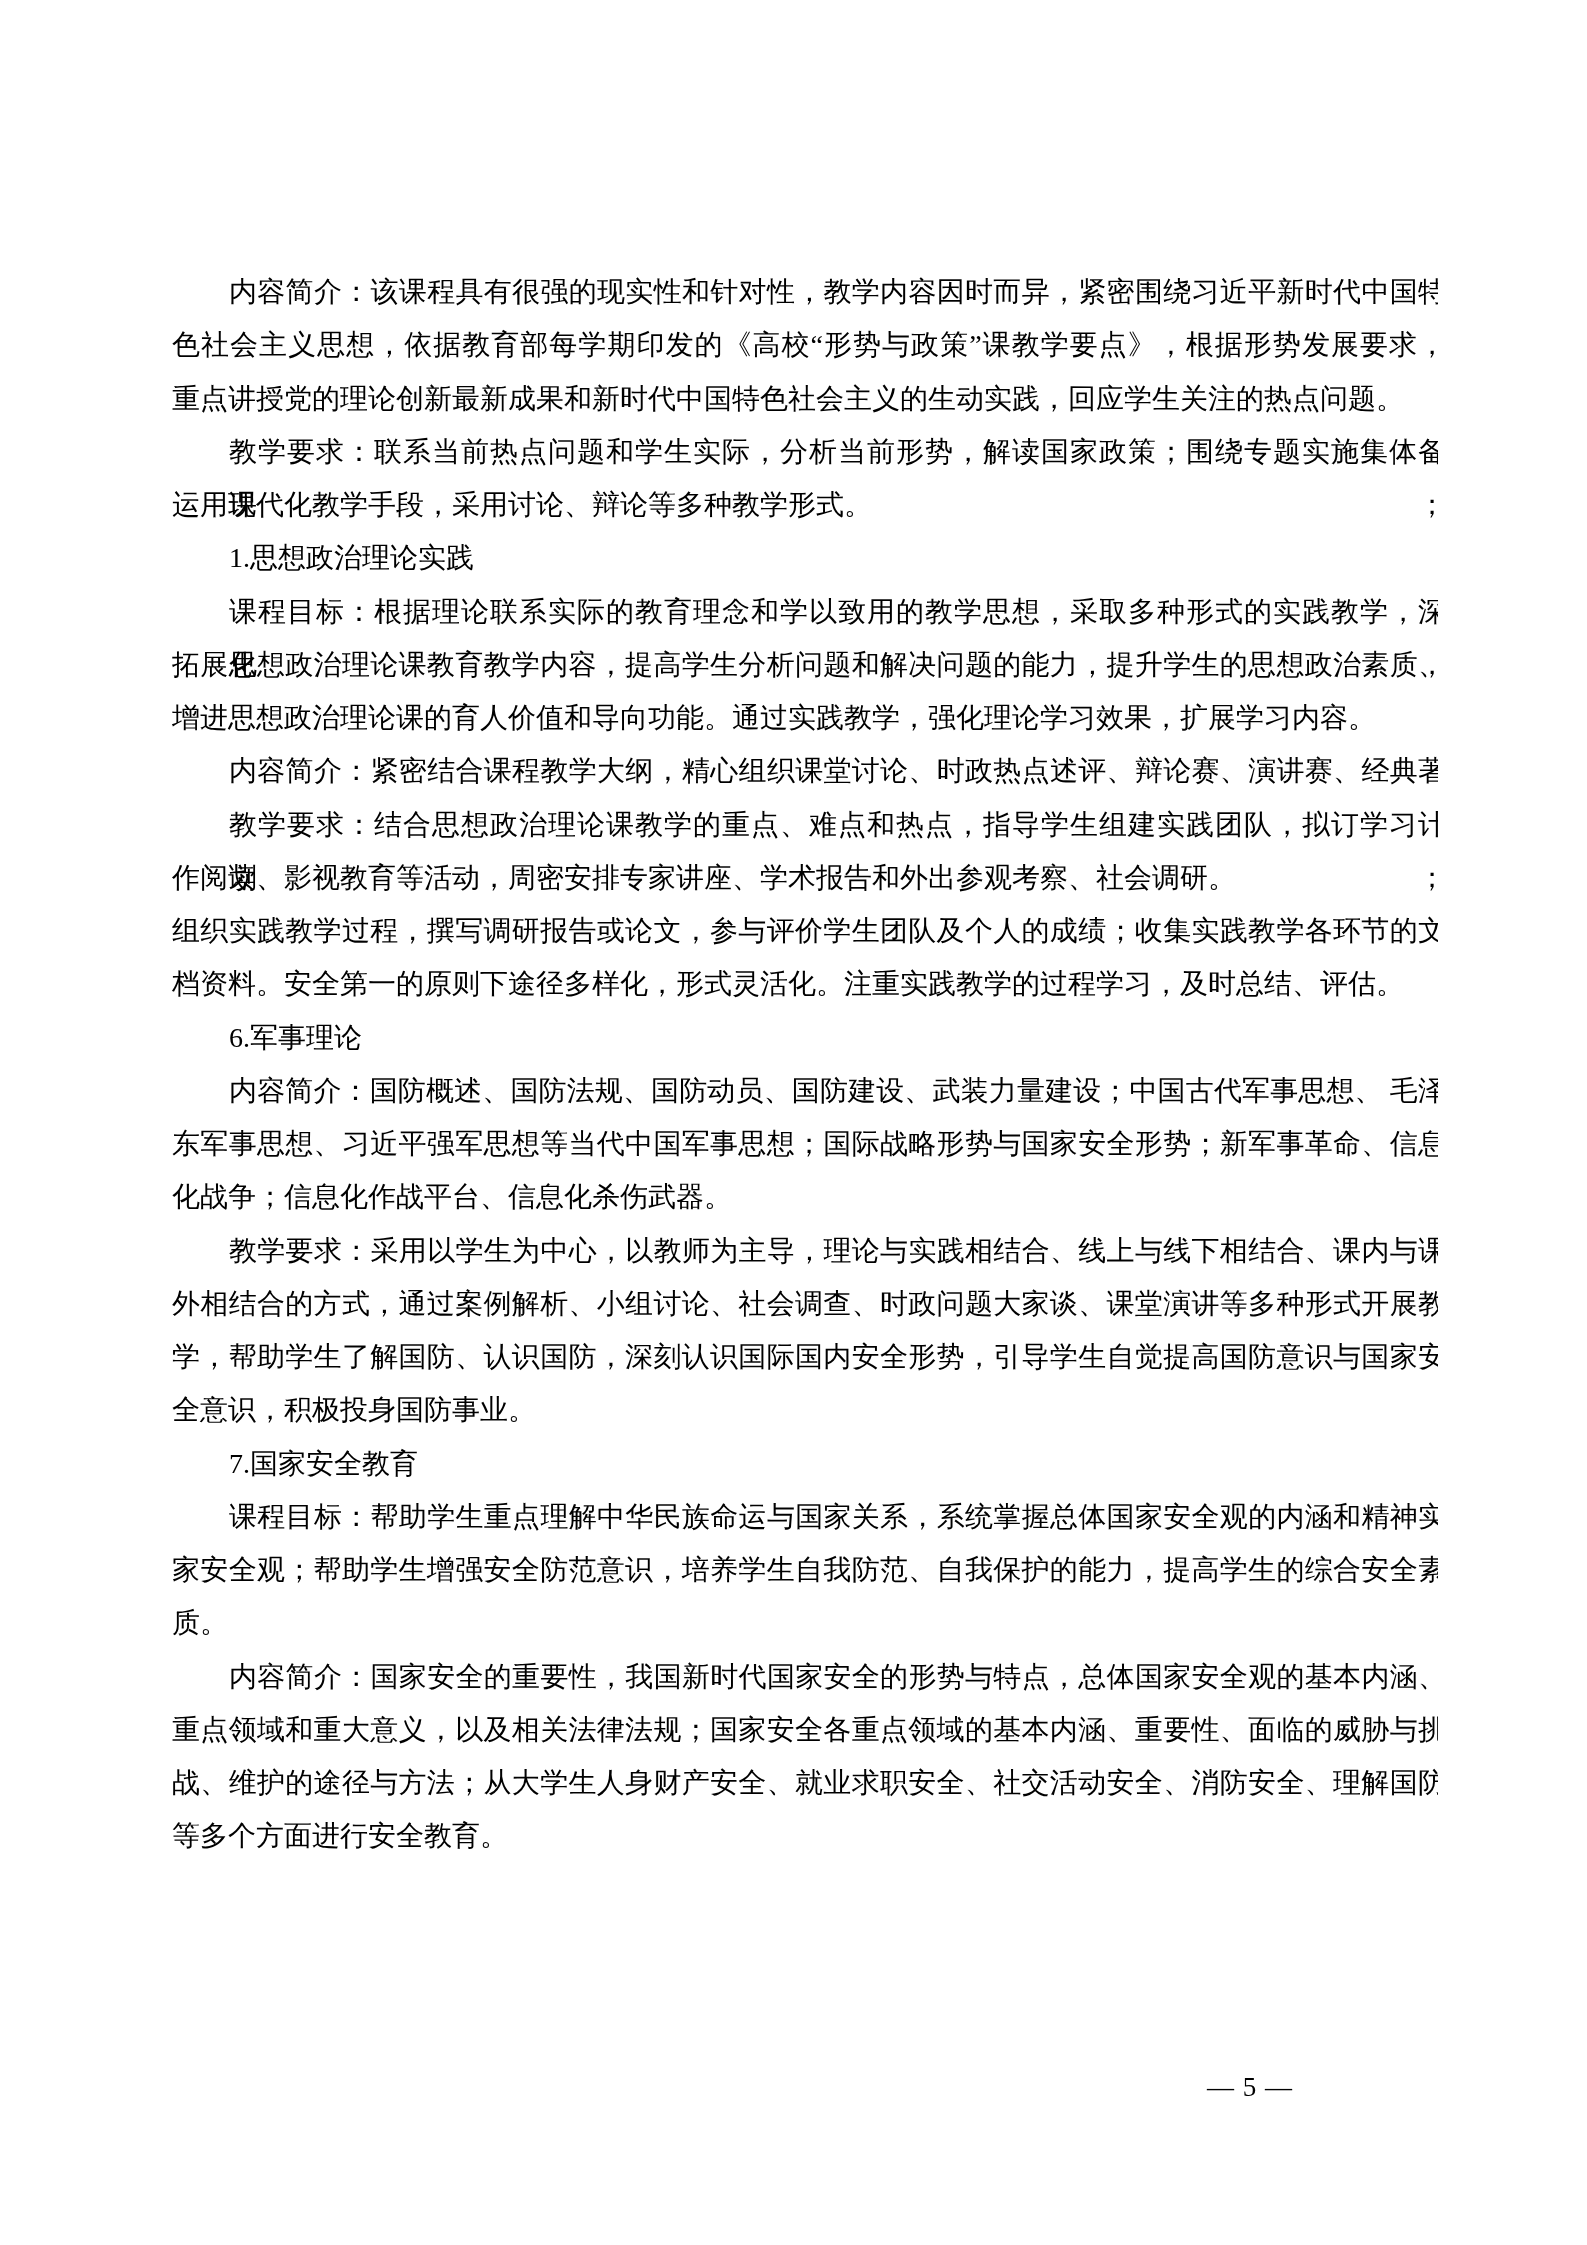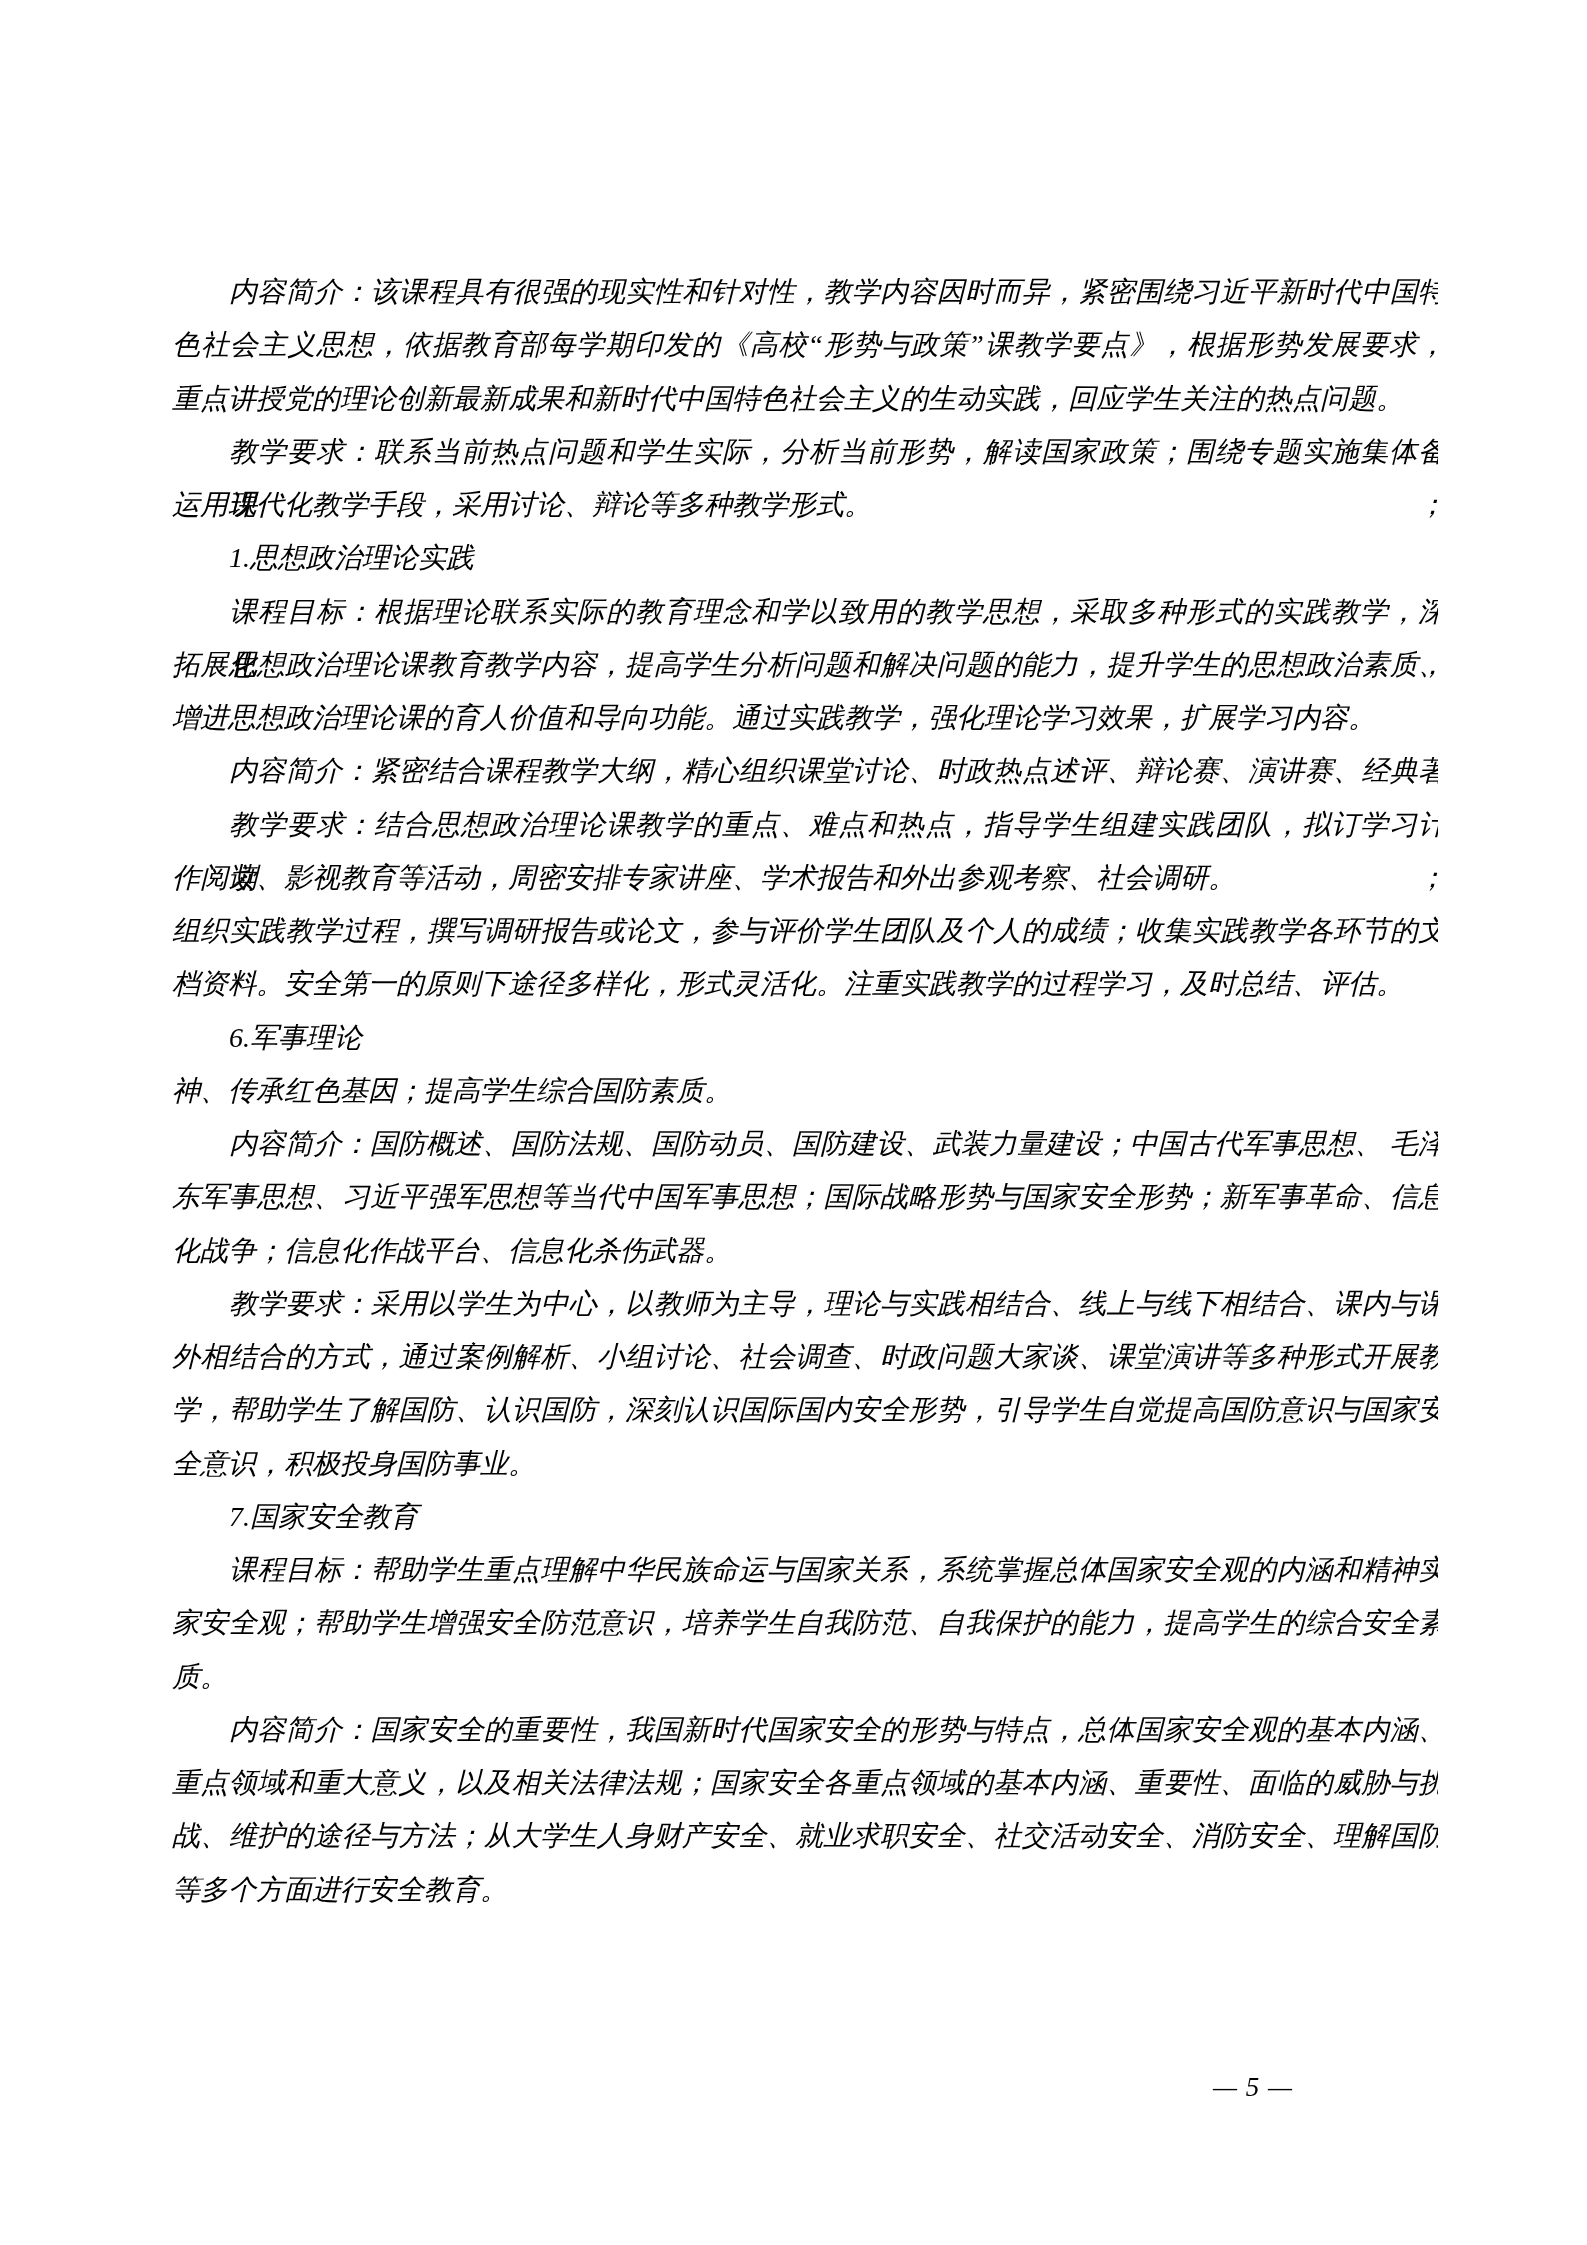--- a/index.html
+++ b/index.html
@@ -8,21 +8,20 @@
     background: #ffffff;
   }
   .page {
     position: relative;
     width: 1438px;
     height: 2245px;
     background: #ffffff;
     color: #000000;
     font-family: "Liberation Serif", "DejaVu Serif", serif;
     overflow: hidden;
-    font-style: italic;
   }
   .content {
     position: absolute;
     left: 172px;
     top: 265px;
     width: 1274px;
   }
   .line {
     height: 53.25px;
     line-height: 53.25px;
@@ -68,21 +67,20 @@
     <div class="line indent last">1.思想政治理论实践</div>
     <div class="line indent full">课程目标：根据理论联系实际的教育理念和学以致用的教学思想，采取多种形式的实践教学，深化、</div>
     <div class="line full">拓展思想政治理论课教育教学内容，提高学生分析问题和解决问题的能力，提升学生的思想政治素质，</div>
     <div class="line last">增进思想政治理论课的育人价值和导向功能。通过实践教学，强化理论学习效果，扩展学习内容。</div>
     <div class="line indent full">内容简介：紧密结合课程教学大纲，精心组织课堂讨论、时政热点述评、辩论赛、演讲赛、经典著</div>
     <div class="line indent full">教学要求：结合思想政治理论课教学的重点、难点和热点，指导学生组建实践团队，拟订学习计划；</div>
     <div class="line last">作阅读、影视教育等活动，周密安排专家讲座、学术报告和外出参观考察、社会调研。</div>
     <div class="line full">组织实践教学过程，撰写调研报告或论文，参与评价学生团队及个人的成绩；收集实践教学各环节的文</div>
     <div class="line last">档资料。安全第一的原则下途径多样化，形式灵活化。注重实践教学的过程学习，及时总结、评估。</div>
     <div class="line indent last">6.军事理论</div>
-    <div class="line last">神、传承红色基因；提高学生综合国防素质。</div>
     <div class="line indent full">内容简介：国防概述、国防法规、国防动员、国防建设、武装力量建设；中国古代军事思想、 毛泽</div>
     <div class="line full">东军事思想、习近平强军思想等当代中国军事思想；国际战略形势与国家安全形势；新军事革命、信息</div>
     <div class="line last">化战争；信息化作战平台、信息化杀伤武器。</div>
     <div class="line indent full">教学要求：采用以学生为中心，以教师为主导，理论与实践相结合、线上与线下相结合、课内与课</div>
     <div class="line full">外相结合的方式，通过案例解析、小组讨论、社会调查、时政问题大家谈、课堂演讲等多种形式开展教</div>
     <div class="line full">学，帮助学生了解国防、认识国防，深刻认识国际国内安全形势，引导学生自觉提高国防意识与国家安</div>
     <div class="line last">全意识，积极投身国防事业。</div>
     <div class="line indent last">7.国家安全教育</div>
     <div class="line indent full">课程目标：帮助学生重点理解中华民族命运与国家关系，系统掌握总体国家安全观的内涵和精神实</div>
     <div class="line full">家安全观；帮助学生增强安全防范意识，培养学生自我防范、自我保护的能力，提高学生的综合安全素</div>

